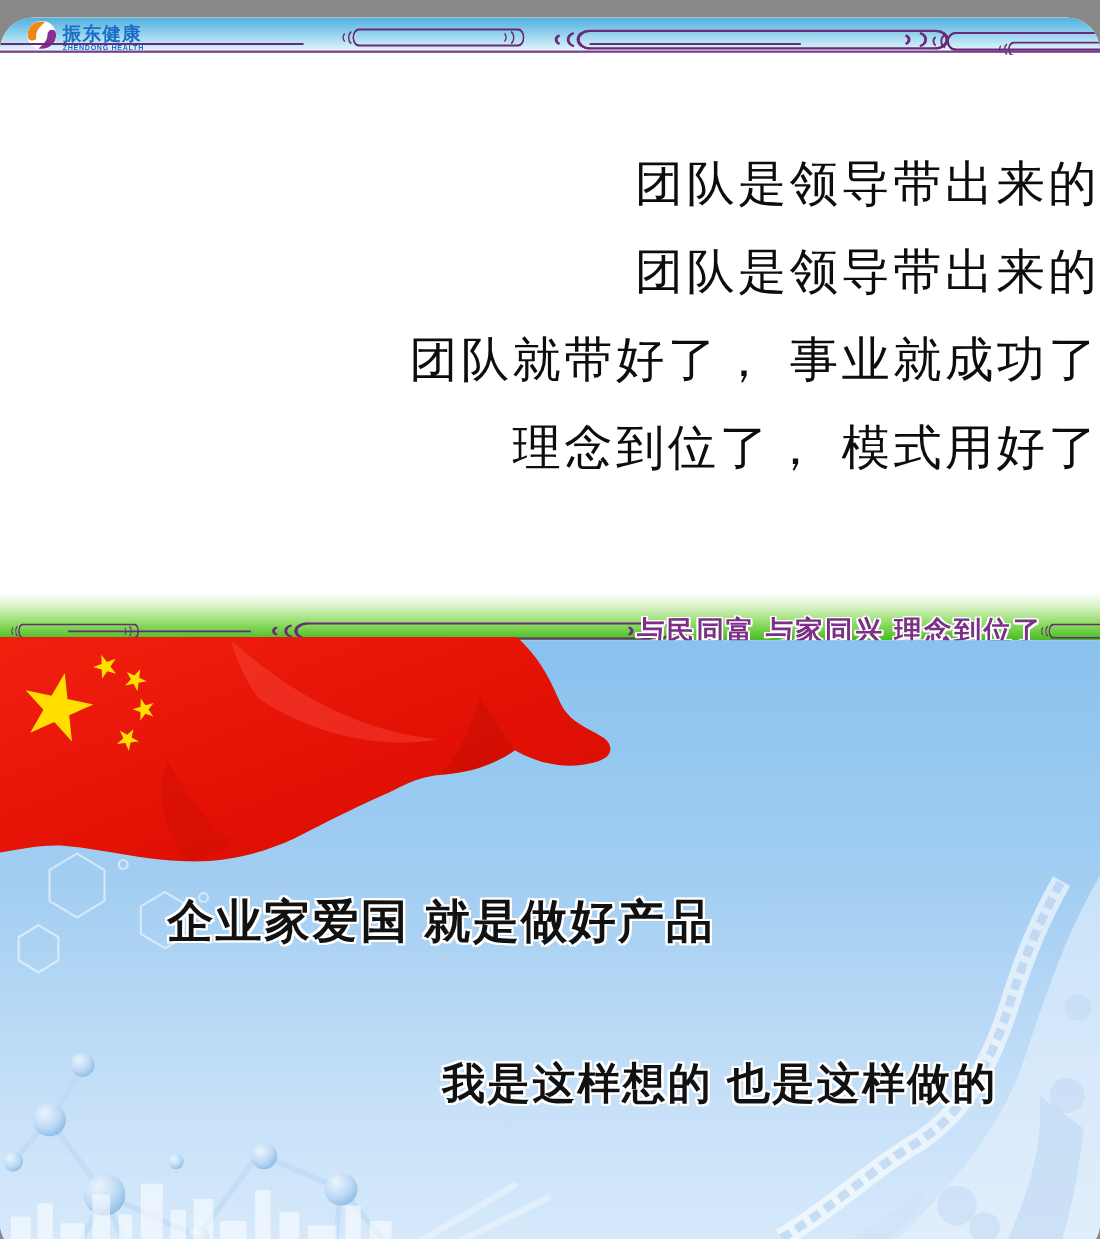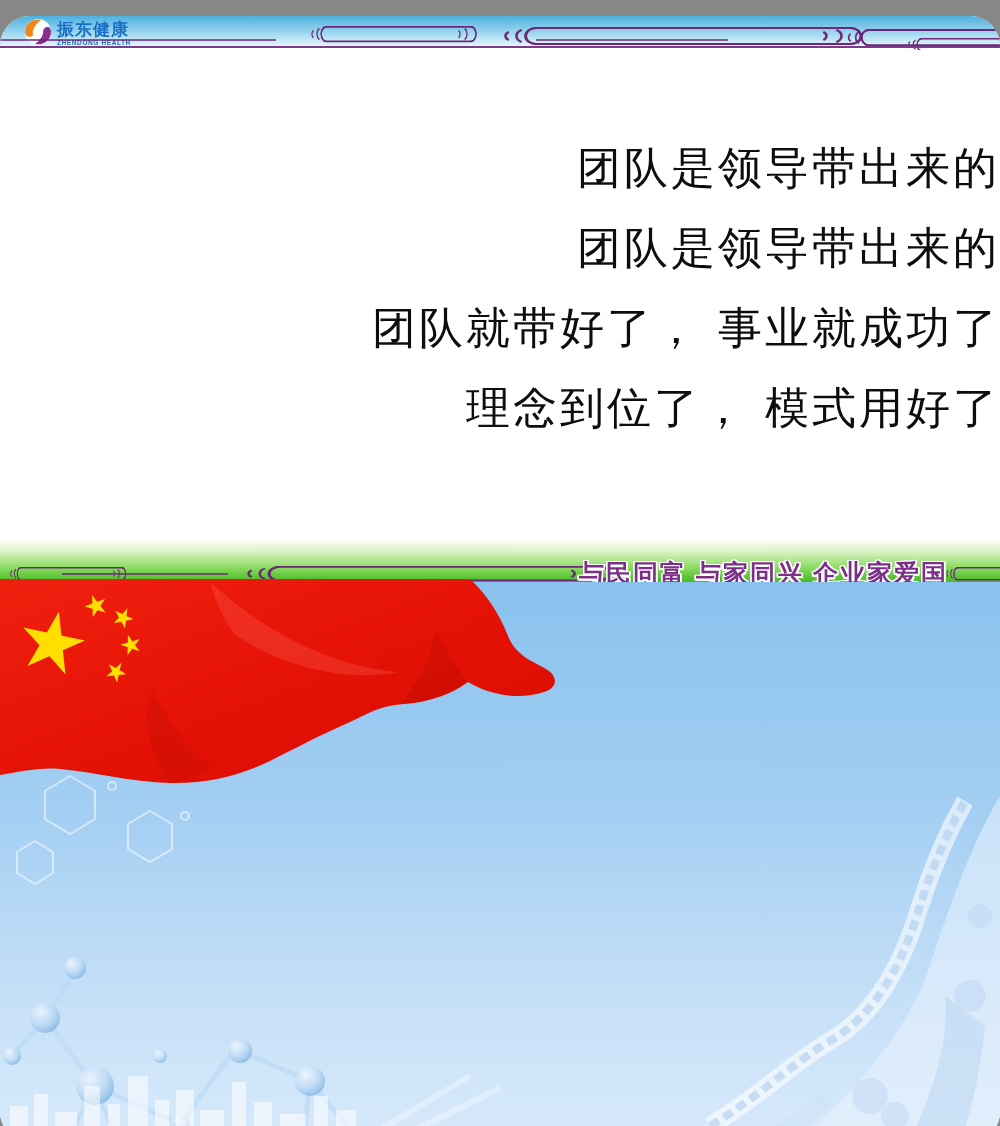--- a/index.html
+++ b/index.html
@@ -127,21 +127,21 @@
   </div>
 
   <div class="green-band">
     <svg class="deco" style="left:0;top:26px;" width="1000" height="17" viewBox="0 0 1000 17">
       <use href="#scroll" transform="translate(8,2) scale(0.42,0.75)"></use>
       <line x1="62" y1="9" x2="228" y2="9" stroke="#6b2a78" stroke-width="1.5"></line>
       <use href="#scroll" transform="translate(240,1) scale(1.32,0.85)"></use>
       <use href="#scroll" transform="translate(944,2) scale(0.45,0.75)"></use>
     </svg>
   </div>
-  <div class="band-slogan">与民同富  与家同兴  企业家爱国</div>
+  <div class="band-slogan">与民同富  与家同兴  理念到位了</div>
 
   <div class="sky"></div>
 
   <svg class="deco" style="left:0;top:740px;" width="440" height="386" viewBox="0 0 440 386">
     <defs>
       <radialGradient id="molG" cx="35%" cy="30%" r="75%">
         <stop offset="0%" stop-color="#f2f9ff"></stop>
         <stop offset="60%" stop-color="#bcd9f4"></stop>
         <stop offset="100%" stop-color="#7fb3e2"></stop>
       </radialGradient>
@@ -249,14 +249,16 @@
     <path d="M210,8 C265,58 330,92 398,98 C350,108 282,94 234,60 C222,42 214,24 210,8 Z" fill="#f8564a" opacity="0.35"></path>
     <g fill="#ffde00">
       <use href="#star5" transform="translate(52,70) rotate(12) scale(33)"></use>
       <use href="#star5" transform="translate(96,32) rotate(-20) scale(11.5)"></use>
       <use href="#star5" transform="translate(123,44) rotate(25) scale(10.5)"></use>
       <use href="#star5" transform="translate(131,71) rotate(55) scale(10.5)"></use>
       <use href="#star5" transform="translate(116,98) rotate(30) scale(10.5)"></use>
     </g>
   </svg>
 
+  <div class="msg1">企业家爱国  就是做好产品</div>
+  <div class="msg3">我是这样想的  也是这样做的</div>
 
 </div>
 
 </body></html>

